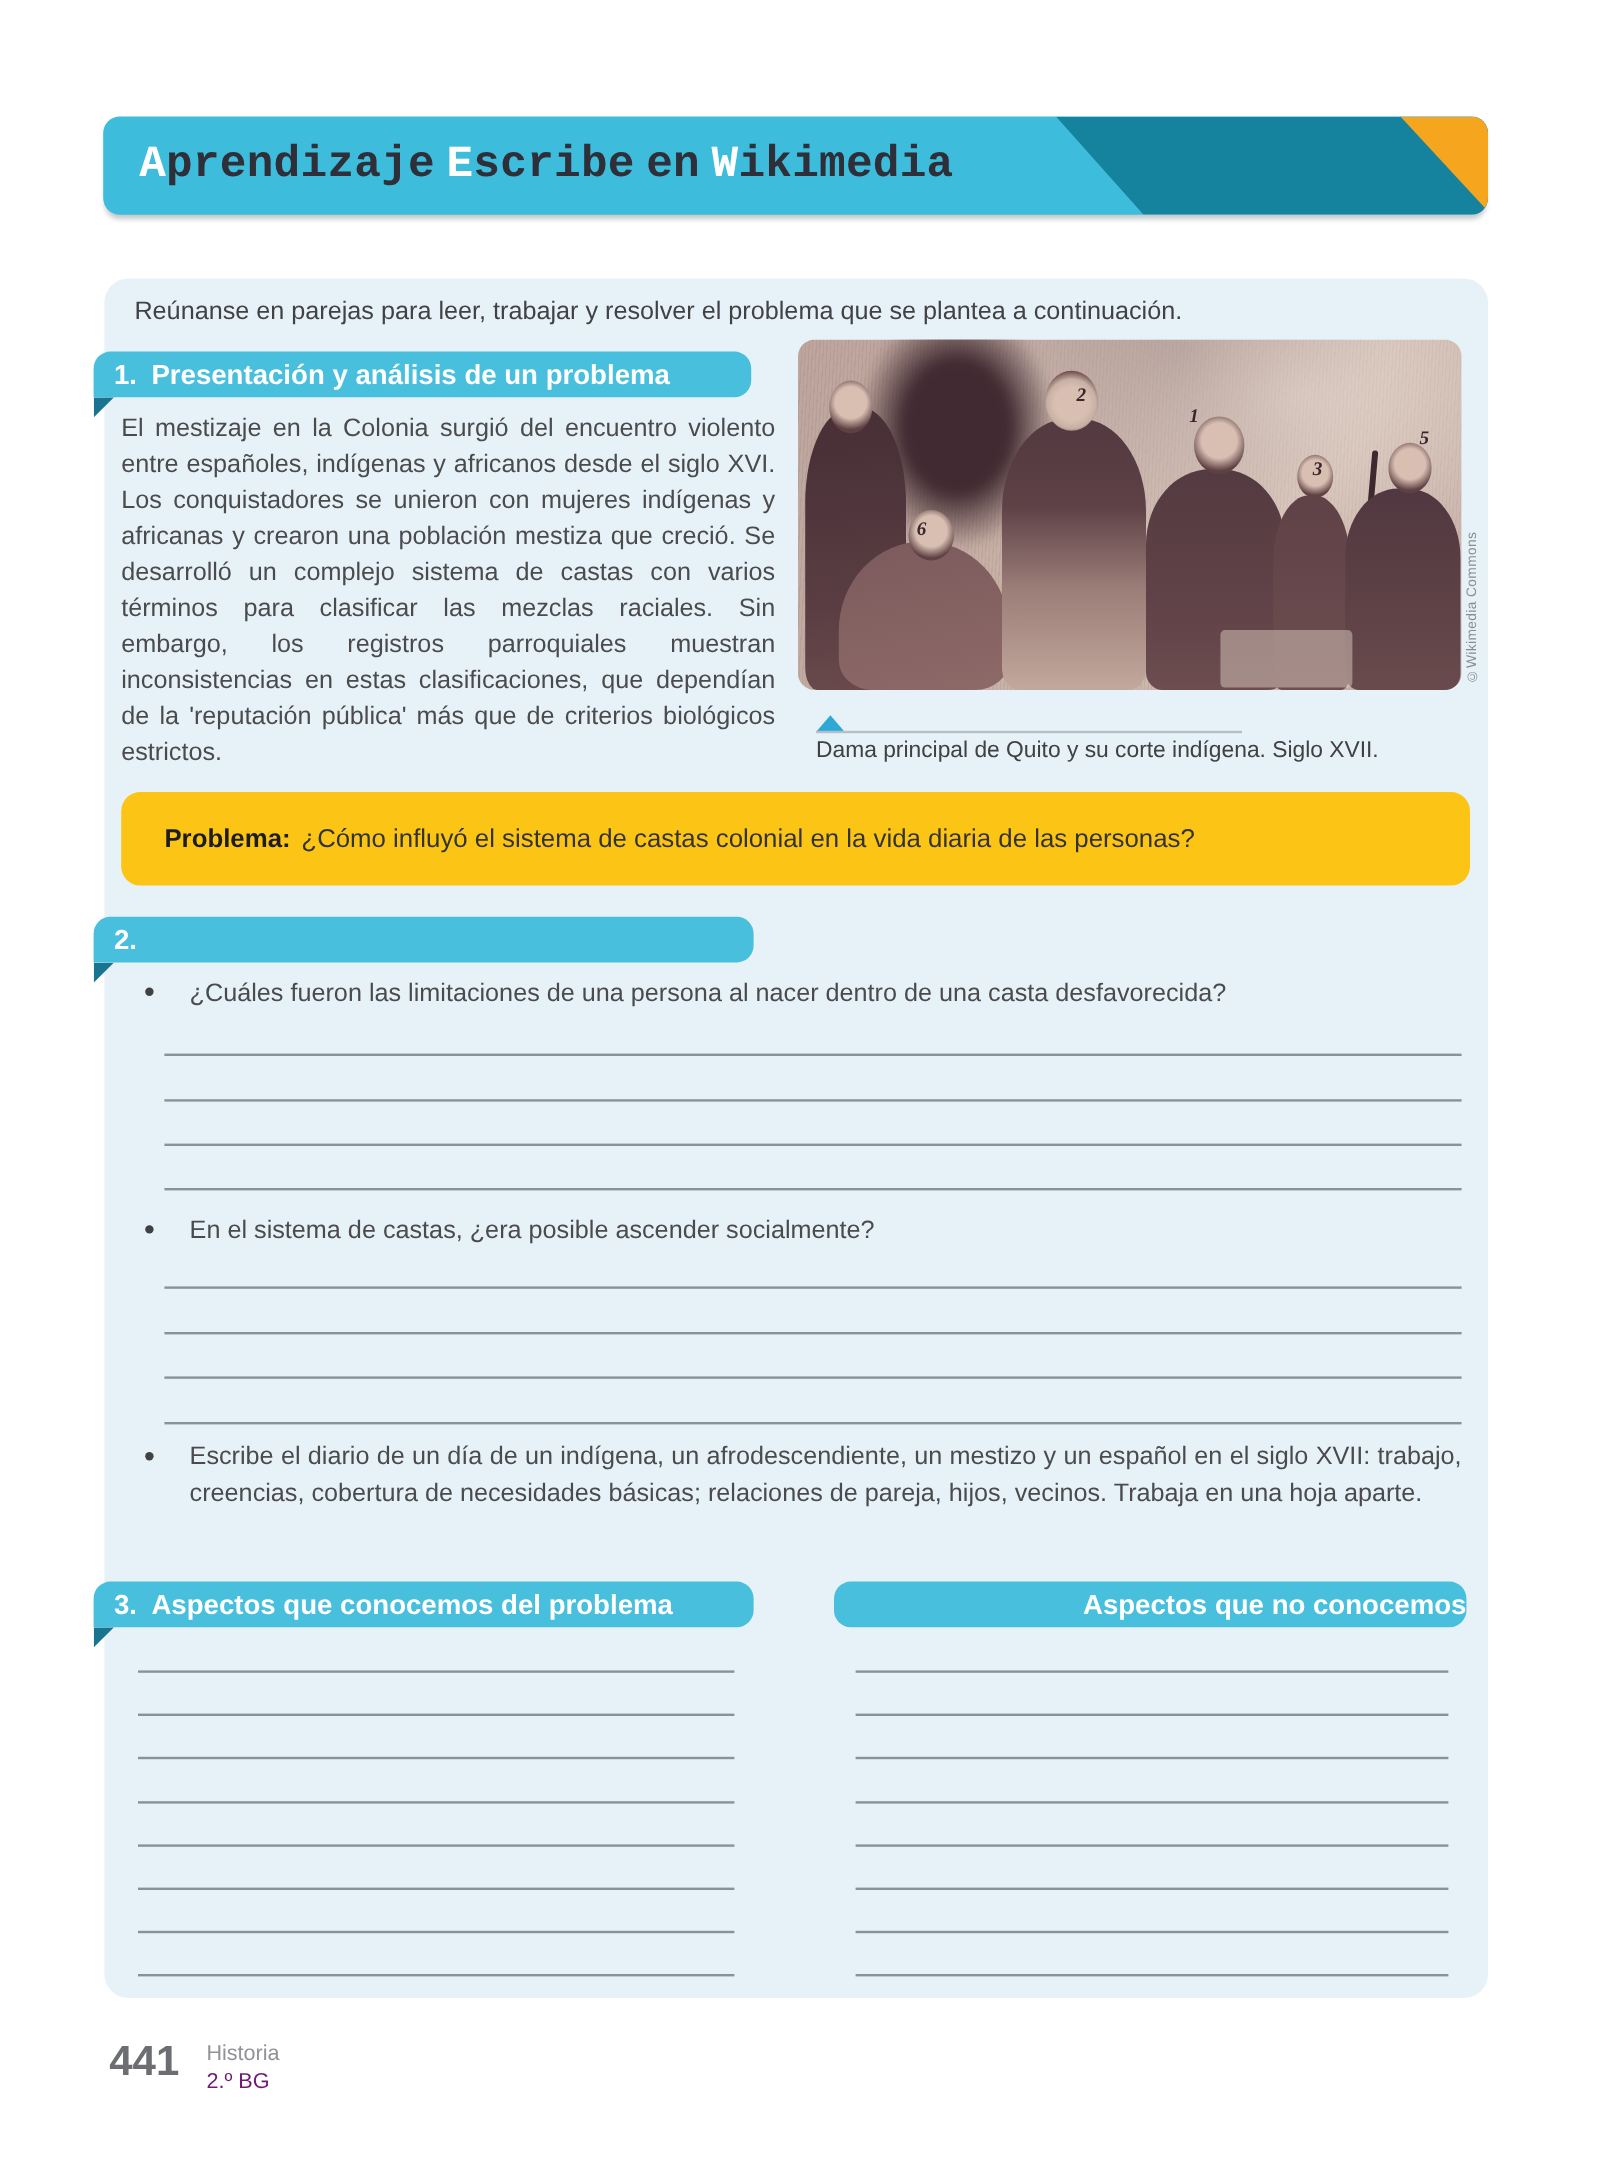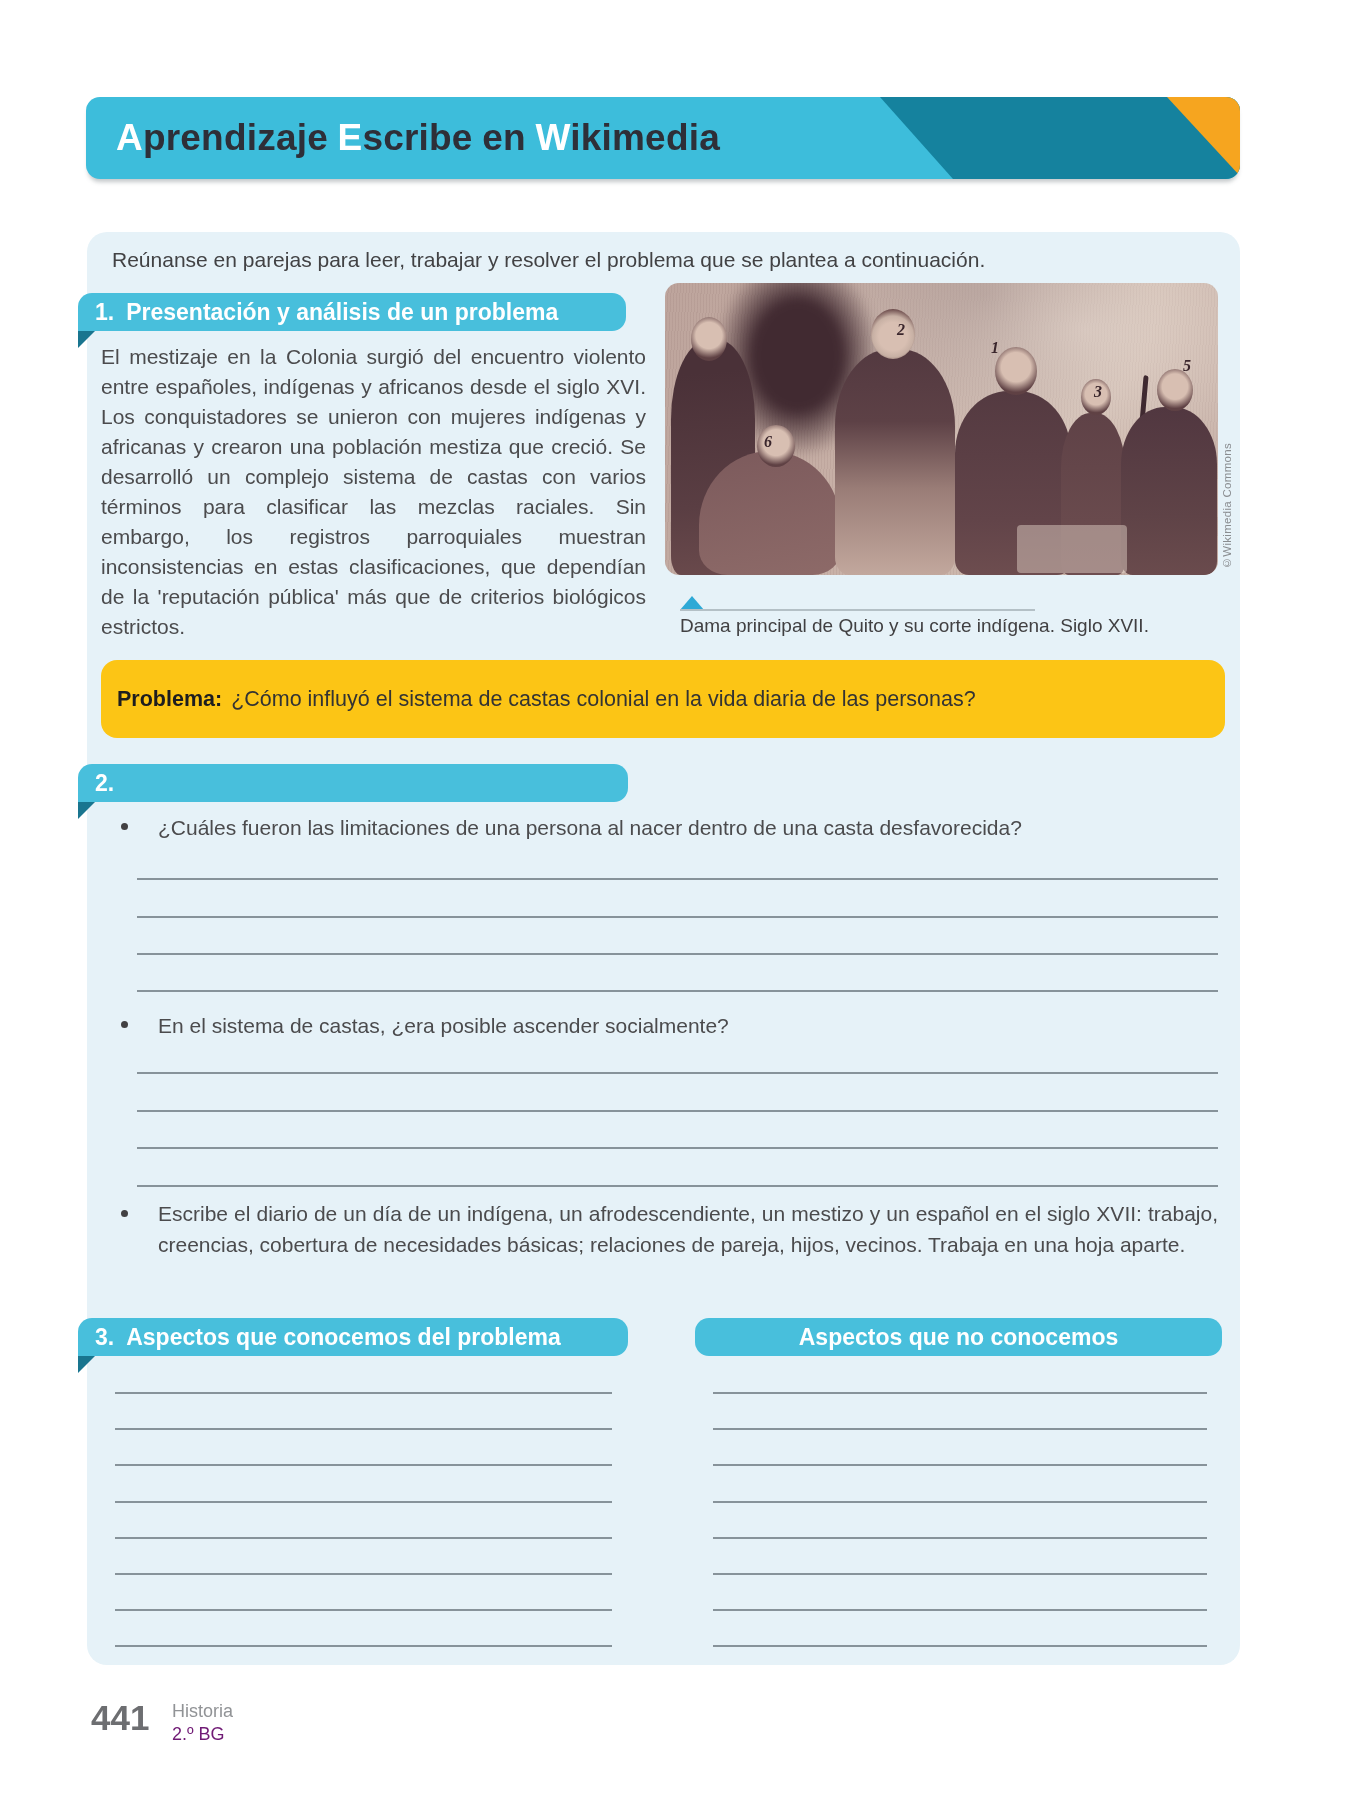--- a/index.html
+++ b/index.html
@@ -11,39 +11,39 @@
           background:var(--header-cyan,#3DBDDB);border-radius:14px;overflow:hidden;
           box-shadow:0 5px 4px -2px rgba(100,110,115,.38);}
   .topbar-teal{position:absolute;left:0;top:0;width:100%;height:100%;
           background:var(--header-teal,#15829E);
           clip-path:polygon(794px 0,1154px 0,1154px 82px,867px 82px);}
   .topbar-orange{position:absolute;left:0;top:0;width:100%;height:100%;
           background:var(--accent-orange,#F6A51F);
           clip-path:polygon(1081px 0,1154px 0,1154px 79px);}
   .topbar-title{position:absolute;left:30px;top:0;height:82px;display:flex;align-items:center;
           margin:0;font-size:37px;font-weight:bold;color:#2E2F38;letter-spacing:.2px;}
-  .topbar-title span{display:inline-block;margin-right:.26em;}
+  .topbar-title span{display:inline-block;margin-right:.26em;font-family:Liberation Mono, monospace;}
   .topbar-title span.hl::first-letter{color:#ffffff;}
   .dua{position:absolute;left:891px;top:13px;width:185px;text-align:center;color:#fff;line-height:1.15;}
   .dua-line1{font-size:27px;font-weight:bold;}
   .dua-line2{font-size:20px;font-weight:bold;}
 
   
   .panel{position:absolute;left:87px;top:232px;width:1153px;height:1433px;
          background:var(--panel-blue,#E6F2F8);border-radius:20px;}
 
   .intro{position:absolute;left:112px;top:248px;width:1100px;margin:0;
          font-size:21px;color:#424244;}
 
   
   .pill{position:absolute;height:38px;background:var(--pill-cyan,#48BFDC);
         border-radius:14px 14px 14px 0;display:flex;align-items:center;
         color:#fff;font-weight:bold;font-size:23px;padding-left:17px;box-sizing:border-box;}
   .pill .pill-num{margin-right:12px;}
-  .pill-center{justify-content:center;padding-left:0;border-radius:14px;}
+  .pill-center{justify-content:flex-end;padding-left:0;border-radius:14px;}
   .fold{position:absolute;width:17px;height:17px;background:var(--fold-teal,#19758F);
         clip-path:polygon(0 0,100% 0,0 100%);}
 
   .body-text{position:absolute;left:101px;top:342px;width:545px;margin:0;
          font-size:21px;line-height:30px;color:#4B4B4D;text-align:justify;}
 
   
   .engraving{position:absolute;left:665px;top:283px;width:553px;height:292px;margin:0;
          border-radius:14px;overflow:hidden;
          background:
@@ -60,21 +60,21 @@
          transform:rotate(180deg);font-size:11.5px;color:#8a8d90;letter-spacing:.3px;}
   .cap-tri{position:absolute;left:680px;top:596px;width:0;height:0;
          border-left:12px solid transparent;border-right:12px solid transparent;
          border-bottom:14px solid var(--caption-marker-cyan,#2EA9D6);}
   .cap-line{position:absolute;left:680px;top:609px;width:355px;height:2px;background:#b4c0c6;}
   .caption{position:absolute;left:680px;top:615px;width:540px;font-size:19px;color:#414042;}
 
   
   .problem-box{position:absolute;left:101px;top:660px;width:1124px;height:78px;
          background:var(--problem-yellow,#FCC515);border-radius:16px;
-         display:flex;align-items:center;padding-left:16px;box-sizing:border-box;
+         display:flex;align-items:center;padding-left:36px;box-sizing:border-box;
          font-size:21.5px;color:#333333;}
   .problem-label{font-weight:bold;color:#1d1d1f;margin-right:9px;}
 
   
   .dot{position:absolute;width:7px;height:7px;border-radius:50%;background:#414042;}
   .bullet-text{position:absolute;left:158px;width:1060px;margin:0;
          font-size:21px;line-height:31px;color:#4B4B4D;}
   .just{text-align:justify;}
   .rule{position:absolute;height:2px;background:#87939A;}
 

